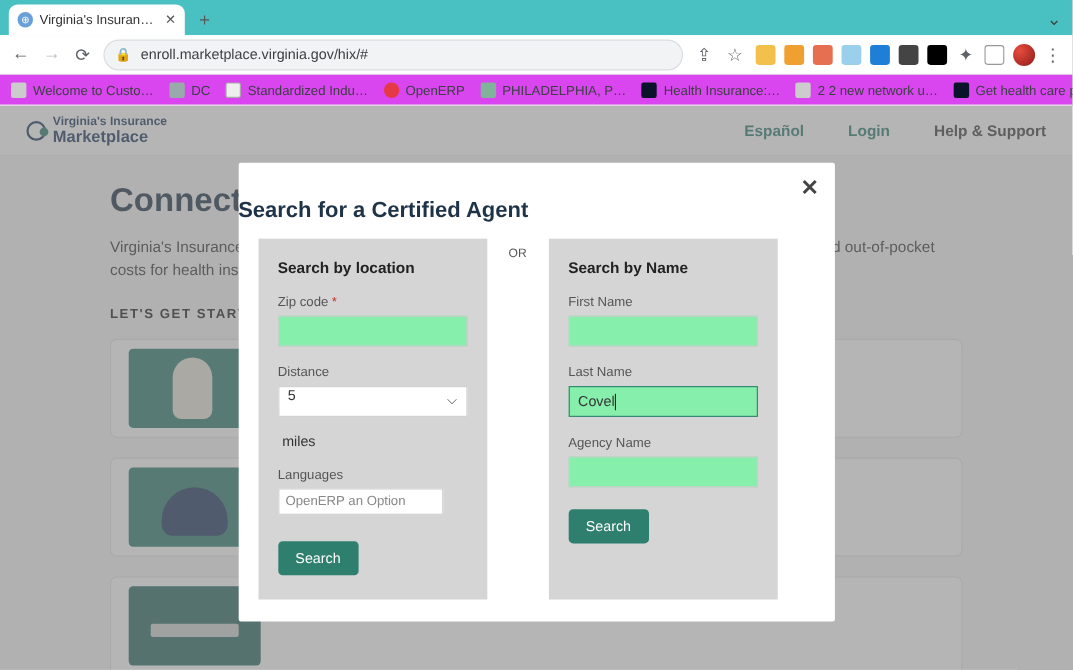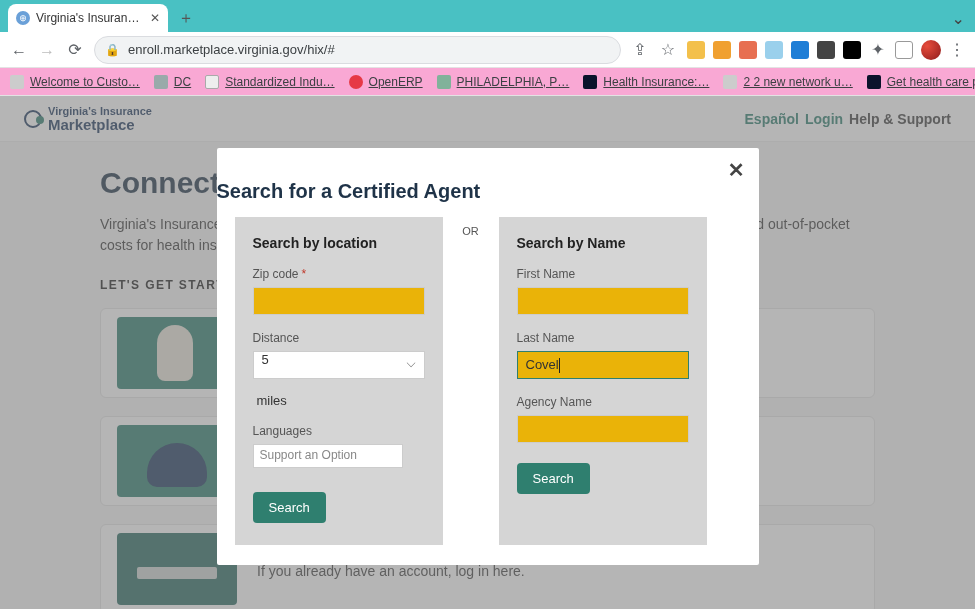--- a/index.html
+++ b/index.html
@@ -20,37 +20,37 @@
   .addrbar .nav-icon.disabled { color:#bdbdbd; cursor:default;}
   .omnibox { flex:1; height:28px; border:1px solid #dadce0; border-radius:14px; display:flex; align-items:center; padding:0 10px; gap:8px; font-size:13px; color:#3c4043; background:#f1f3f4;}
   .omnibox .lock { font-size:12px; color:#5f6368;}
   .ext-icons { display:flex; align-items:center; gap:8px; }
   .ext { width:18px; height:18px; border-radius:3px; display:flex; align-items:center; justify-content:center; font-size:11px; cursor:pointer;}
   .ext.a{background:#f3c04b;} .ext.b{background:#f0a030;} .ext.c{background:#e76f51;} .ext.d{background:#9ad0ec;} .ext.e{background:#1f7ed6;color:#fff;}
   .ext.g{background:#444;color:#fff;} .ext.h{background:#000;color:#fff;}
   .avatar-ext{ width:20px; height:20px; border-radius:50%; background: radial-gradient(circle at 30% 30%, #e74c3c, #8e1b1b);}
   .kebab{ font-size:16px; color:#5f6368; cursor:pointer;}
 
-  .bmbar { height:28px; background:#f9a8d4; display:flex; align-items:center; gap:14px; padding:0 10px; border-bottom:1px solid #e3e3e3; font-size:12px; color:#3c4043;text-decoration:underline;}
+  .bmbar { height:28px; background:#d946ef; display:flex; align-items:center; gap:14px; padding:0 10px; border-bottom:1px solid #e3e3e3; font-size:12px; color:#3c4043;}
   .bm { display:flex; align-items:center; gap:6px; cursor:pointer; white-space:nowrap;}
   .bm .bmicon{ width:14px; height:14px; border-radius:2px; background:#ccc;}
   .bm .bmicon.hc{background:#0b132b;} .bm .bmicon.op{background:#e63946;border-radius:50%;} .bm .bmicon.dc{background:#9aa;}
   .bm .bmicon.st{background:#eee;border:1px solid #aaa;} .bm .bmicon.ph{background:#81b29a;}
   .bmbar .spacer{flex:1;}
 
   
   .page { flex:1; position:relative; background:#f7f7f7; overflow:hidden; }
   .site-header { height:46px; background:#fff; display:flex; align-items:center; padding:0 24px; border-bottom:1px solid #eee;}
   .logo { display:flex; align-items:center; gap:6px;}
   .logo-mark{ width:18px; height:18px; border:2px solid #1f3a5f; border-radius:50%; position:relative;}
   .logo-mark::after{content:""; position:absolute; right:-4px; top:4px; width:8px; height:8px; background:#2f7f6f; border-radius:50%;}
   .logo-text{ display:flex; flex-direction:column; line-height:1; }
   .logo-text .l1{font-size:11px; color:#1f3a5f; font-weight:600;}
   .logo-text .l2{font-size:15px; color:#1f3a5f; font-weight:800;}
-  .site-nav{ margin-left:auto; display:flex; gap:6px; font-size:14px;}
+  .site-nav{ margin-left:auto; display:flex; gap:40px; font-size:14px;}
   .site-nav a{ color:#2f7f6f; font-weight:600; cursor:pointer;}
   .site-nav a.help{color:#404040;}
 
   .hero { padding:24px 100px; }
   .hero h1{ font-size:30px; font-weight:800; color:#1f3348; margin-bottom:14px;}
   .hero p{ font-size:14px; color:#3a3a3a; line-height:1.5; margin-bottom:22px; max-width:780px;}
   .hero .subhead{ font-size:12px; letter-spacing:1.4px; font-weight:700; color:#222; margin-bottom:16px;}
   .cards{ display:flex; flex-direction:column; gap:18px;}
   .card{ display:flex; align-items:center; gap:20px; background:#fff; border:1px solid #e4e4e4; border-radius:6px; padding:10px 16px; height:90px;}
   .card .illus{ width:120px; height:72px; background:#2f7f6f; border-radius:4px; position:relative; overflow:hidden;}
@@ -69,21 +69,21 @@
   .modal h2.title{ padding-left:0; margin-left:0;}
 
   .panels{ display:flex; align-items:stretch; gap:0; padding:0 18px;}
   .panel{ background:#d5d5d5; padding:18px 18px 22px 18px; width:208px;}
   .panel.right{ width:208px;}
   .or{ width:56px; display:flex; align-items:flex-start; justify-content:center; padding-top:8px; font-size:11px; color:#555;}
   .panel h3{ font-size:14px; font-weight:700; color:#222; margin-bottom:10px;}
   .field{ margin-bottom:14px;margin-top:16px;}
   .field label{ display:block; font-size:12px; color:#555; margin-bottom:6px;}
   .field .req{color:#c0392b; margin-left:3px;}
-  .inp{ width:100%; height:28px; background:#eab308; border:1px solid #ccc; padding:0 8px; font-size:13px; color:#333;}
+  .inp{ width:100%; height:28px; background:#86efac; border:1px solid #ccc; padding:0 8px; font-size:13px; color:#333;}
   .inp.focused{ border:1.5px solid #2f7f6f; outline:none;}
   .sel{ width:100%; height:28px; background:#fff; border:1px solid #ccc; padding:0 8px; font-size:13px; color:#333; position:relative;}
   .sel::after{content:"⌵"; position:absolute; right:8px; top:4px; font-size:12px; color:#666;}
   .miles{ font-size:13px; color:#333; margin:8px 0 12px 4px;}
   .multiselect{ width:150px; height:24px; background:#fff; border:1px solid #ccc; font-size:12px; color:#888; padding:3px 6px;}
   .btn{ background:#2f7f6f; color:#fff; border:none; border-radius:4px; padding:8px 16px; font-size:13px; cursor:pointer; margin-top:6px;}
   .panel.left .btn{ margin-top:10px;}
 
   .caret{ display:inline-block; width:1px; height:15px; background:#222; vertical-align:middle; margin-left:0px; animation:blink 1s step-end infinite;}
   @keyframes blink{50%{opacity:0;}}
@@ -196,24 +196,20 @@
         <div class="card">
           <div class="illus one"></div>
           <div class="ctext"></div>
         </div>
         <div class="card">
           <div class="illus two"></div>
           <div class="ctext"></div>
         </div>
         <div class="card">
           <div class="illus three"></div>
-          <div class="ctext">
-            <h3>Log in to existing account</h3>
-            <p>If you already have an account, log in here.</p>
-          </div>
         </div>
       </div>
     </div>
 
     <div class="overlay">
       <div class="modal">
         <span class="modal-close">✕</span>
         <h2 class="title" style="padding-left:0; margin-left:0;">Search for a Certified Agent</h2>
 
         <div class="panels">
@@ -224,21 +220,21 @@
               <label><span>Zip code</span><span class="req">*</span></label>
               <input class="inp" style="">
             </div>
             <div class="field">
               <label>Distance</label>
               <div class="sel"><span>5</span></div>
             </div>
             <div class="miles">miles</div>
             <div class="field">
               <label>Languages</label>
-              <div class="multiselect">Support an Option</div>
+              <div class="multiselect">OpenERP an Option</div>
             </div>
             <button class="btn">Search</button>
           </div>
 
           <div class="or">OR</div>
 
           <div class="panel right">
             <h3>Search by Name</h3>
             <div class="field">
               <label>First Name</label>

